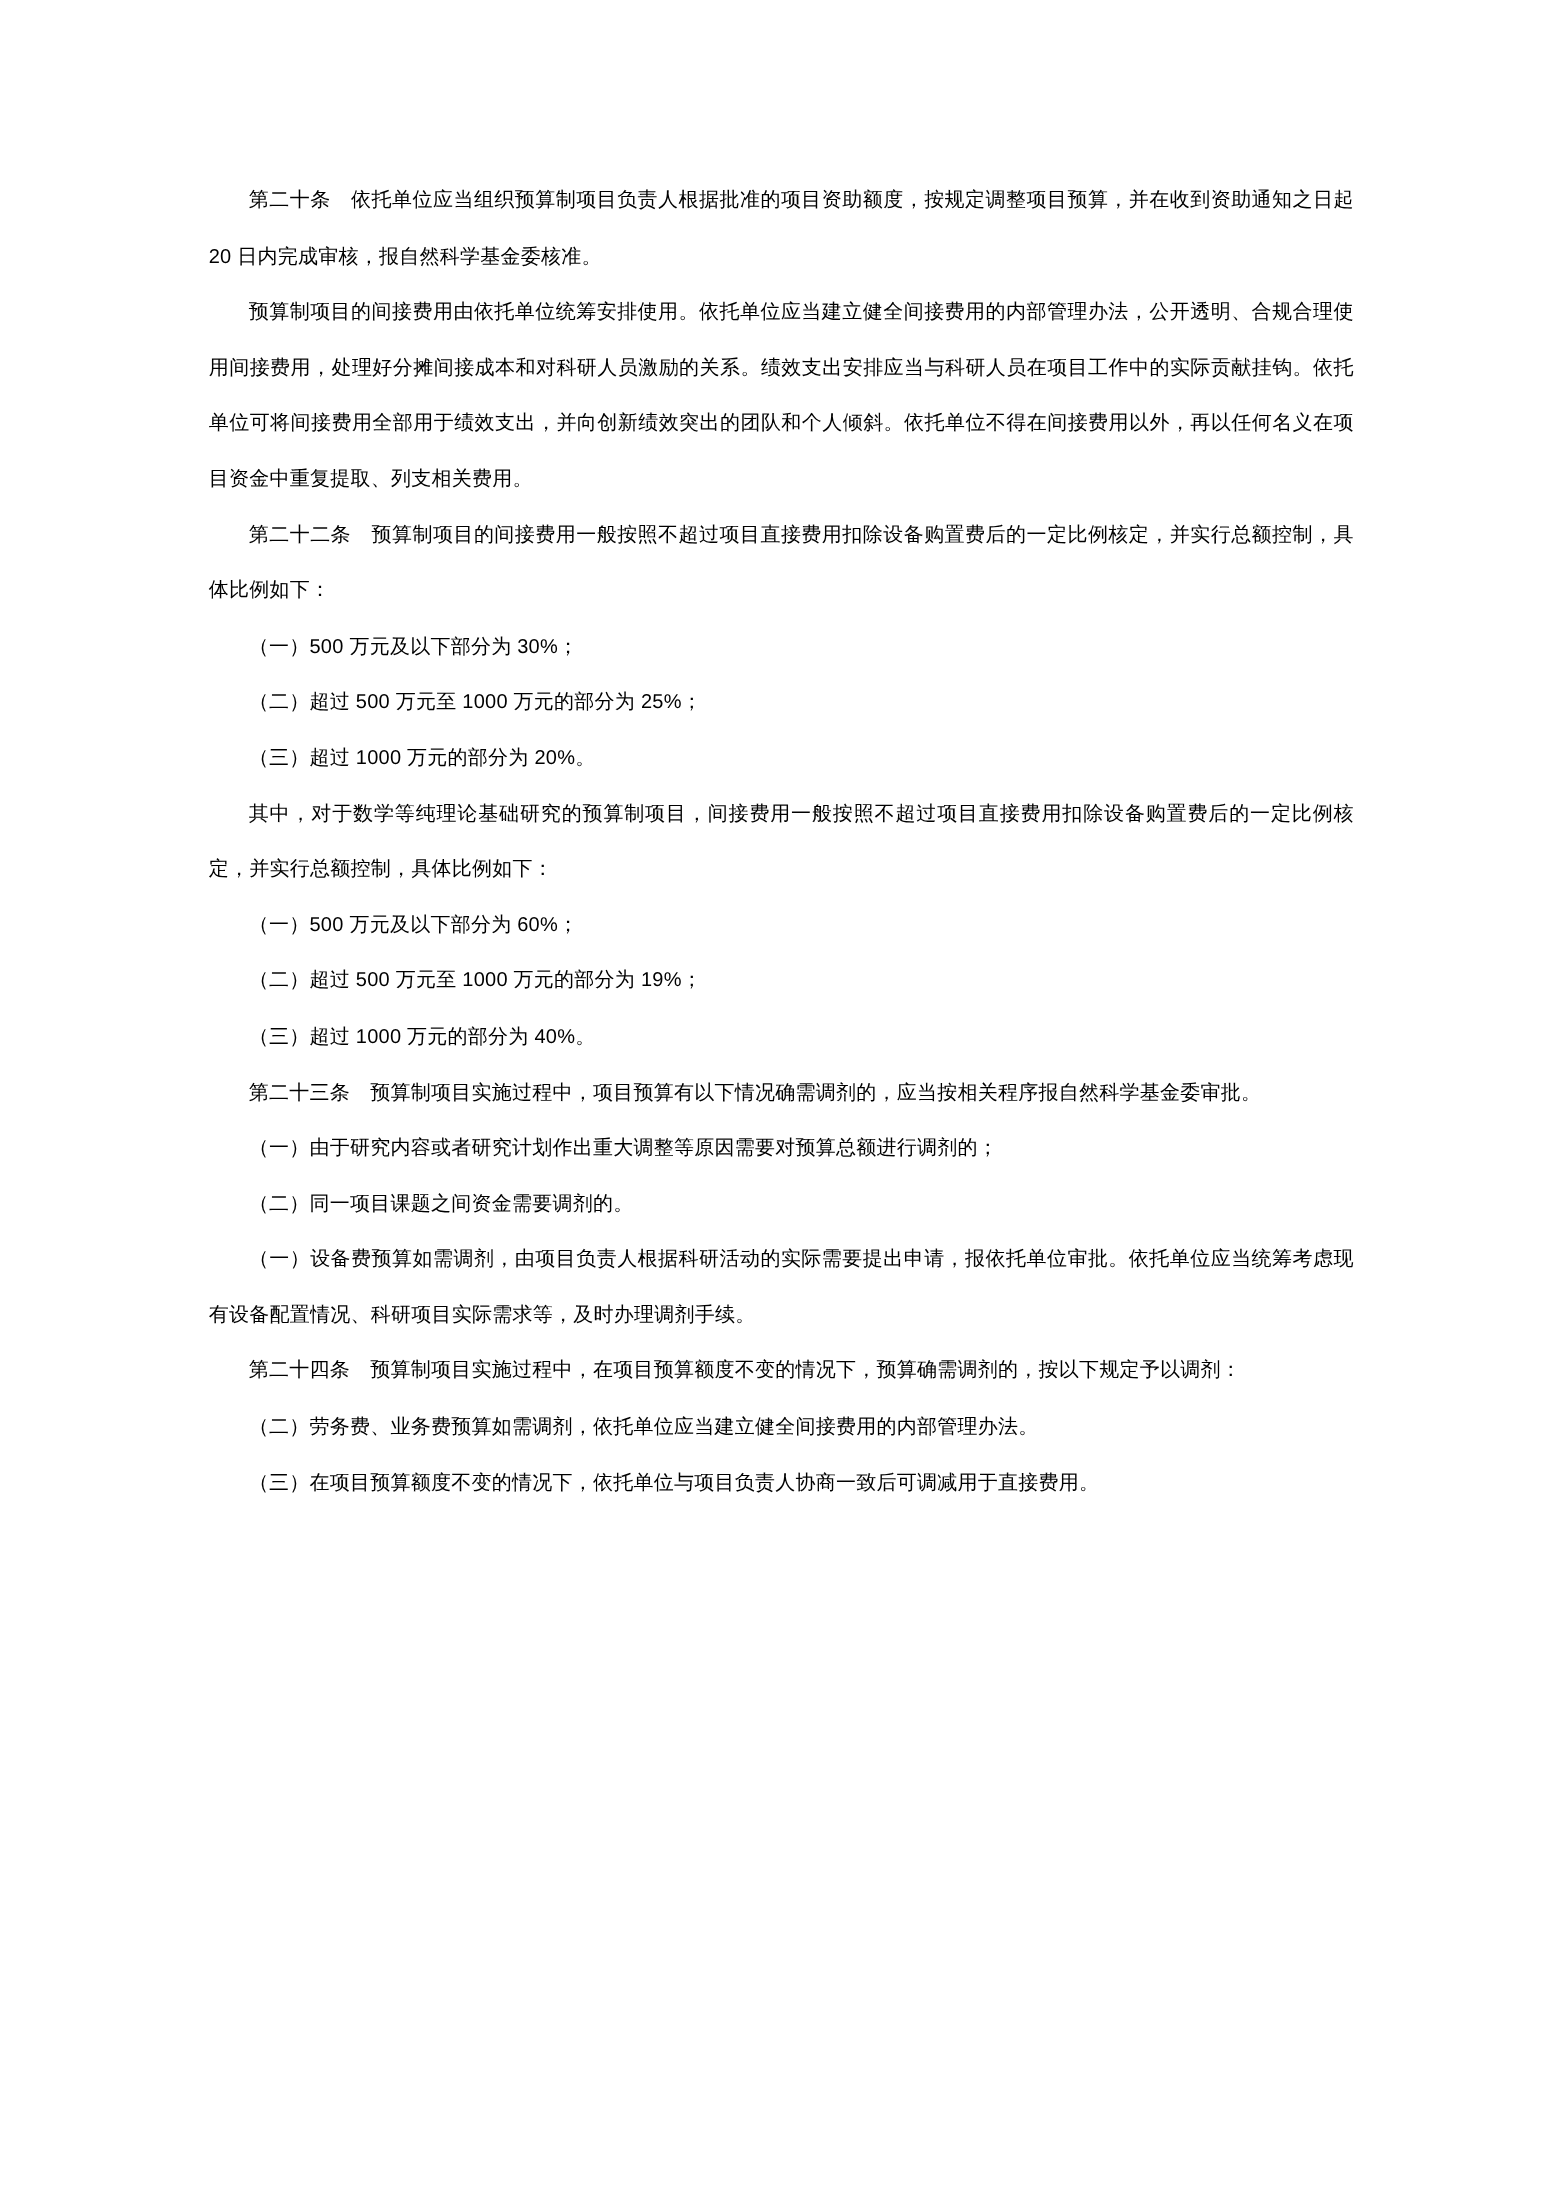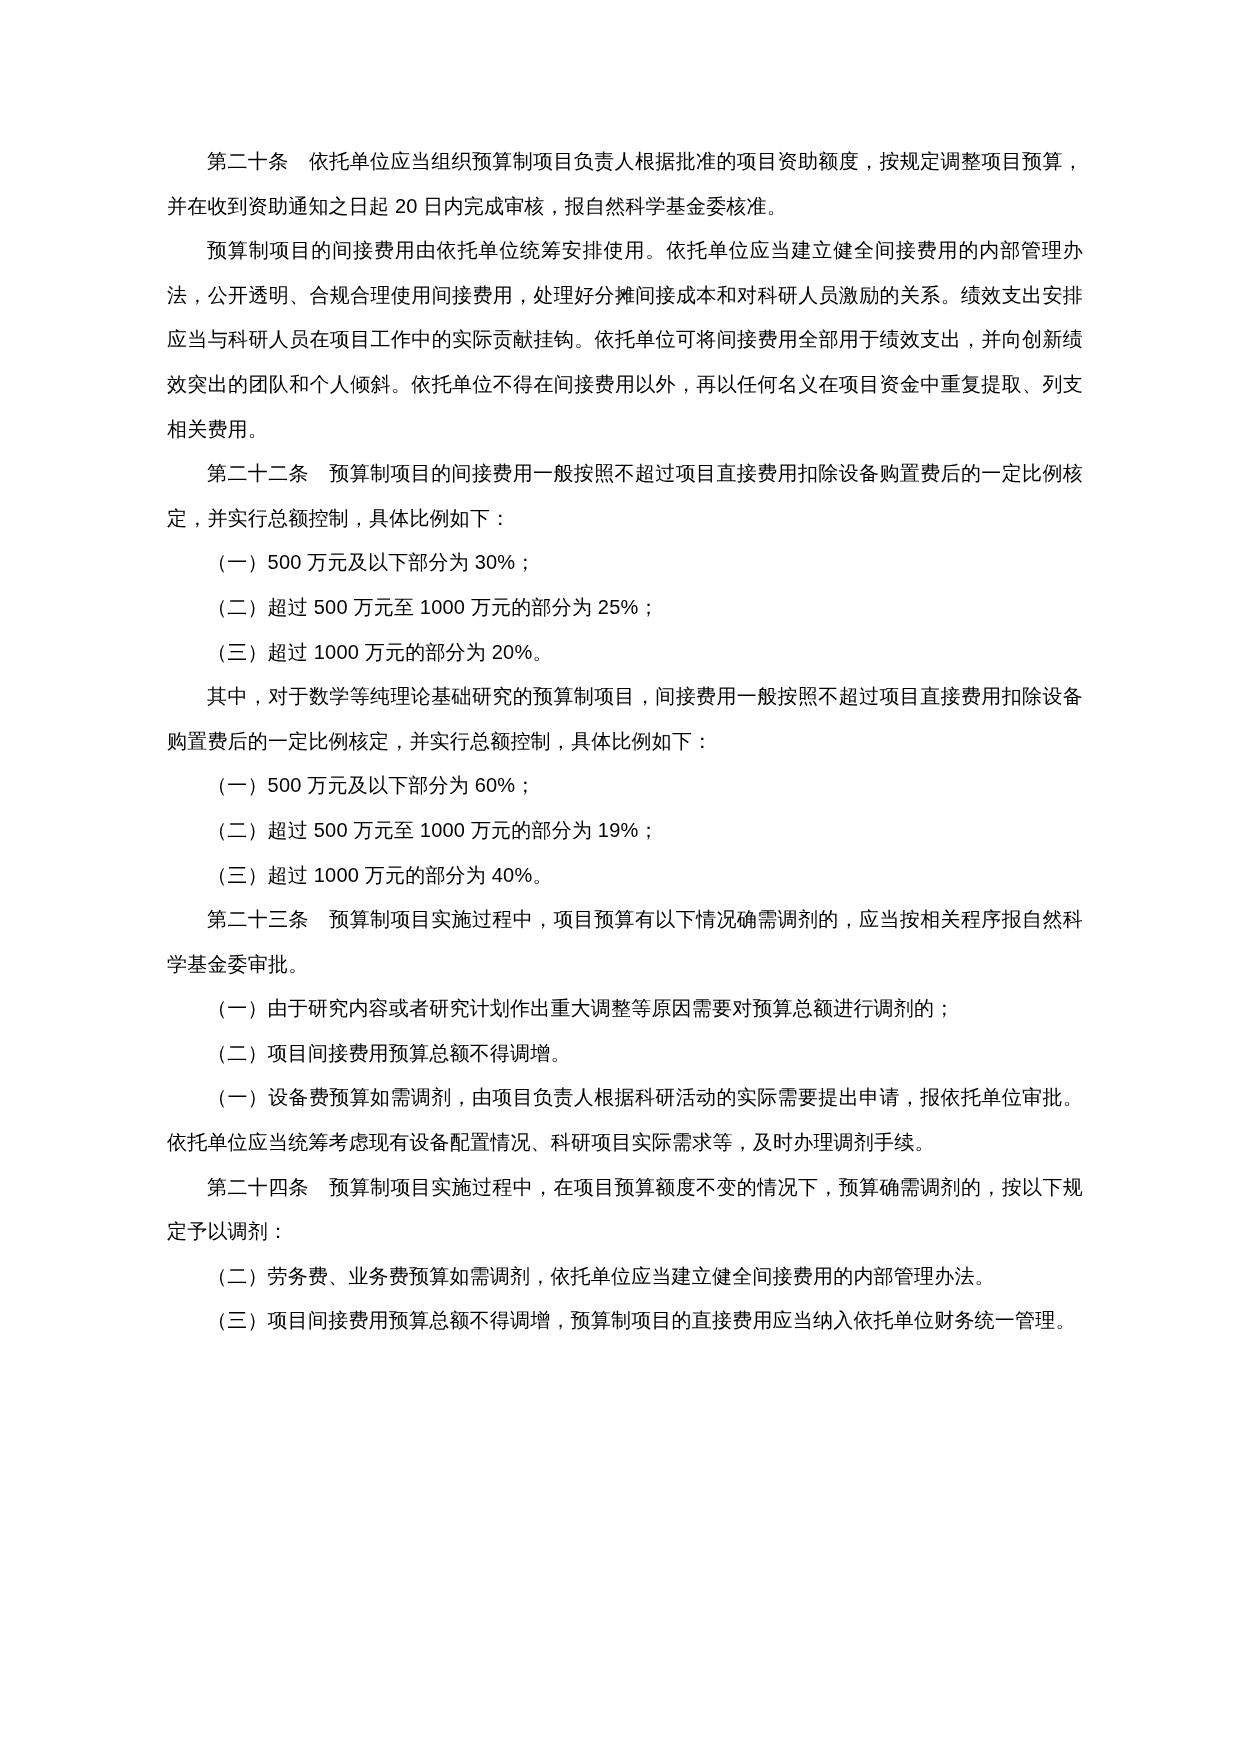--- a/index.html
+++ b/index.html
@@ -19,21 +19,21 @@
   }
   .content {
     position: absolute;
     left: 167px;
     top: 139px;
     width: 916px;
   }
   .para {
     margin: 0;
     padding: 0;
-    font-size: 20px;
+    font-size: 16px;
     line-height: 44.6px;
     color: #000000;
     text-align: justify;
     text-indent: 2em;
     font-weight: 400;
     letter-spacing: 0.2px;
     word-break: break-all;
     overflow-wrap: break-word;
   }
 </style>
@@ -47,19 +47,19 @@
     <p class="para">第二十二条　预算制项目的间接费用一般按照不超过项目直接费用扣除设备购置费后的一定比例核定，并实行总额控制，具体比例如下：</p>
     <p class="para">（一）500 万元及以下部分为 30%；</p>
     <p class="para">（二）超过 500 万元至 1000 万元的部分为 25%；</p>
     <p class="para">（三）超过 1000 万元的部分为 20%。</p>
     <p class="para">其中，对于数学等纯理论基础研究的预算制项目，间接费用一般按照不超过项目直接费用扣除设备购置费后的一定比例核定，并实行总额控制，具体比例如下：</p>
     <p class="para">（一）500 万元及以下部分为 60%；</p>
     <p class="para">（二）超过 500 万元至 1000 万元的部分为 19%；</p>
     <p class="para">（三）超过 1000 万元的部分为 40%。</p>
     <p class="para">第二十三条　预算制项目实施过程中，项目预算有以下情况确需调剂的，应当按相关程序报自然科学基金委审批。</p>
     <p class="para">（一）由于研究内容或者研究计划作出重大调整等原因需要对预算总额进行调剂的；</p>
-    <p class="para">（二）项目间接费用预算总额不得调增。</p>
+    <p class="para">（二）同一项目课题之间资金需要调剂的。</p>
     <p class="para">（一）设备费预算如需调剂，由项目负责人根据科研活动的实际需要提出申请，报依托单位审批。依托单位应当统筹考虑现有设备配置情况、科研项目实际需求等，及时办理调剂手续。</p>
     <p class="para">第二十四条　预算制项目实施过程中，在项目预算额度不变的情况下，预算确需调剂的，按以下规定予以调剂：</p>
     <p class="para">（二）劳务费、业务费预算如需调剂，依托单位应当建立健全间接费用的内部管理办法。</p>
-    <p class="para">（三）项目间接费用预算总额不得调增，预算制项目的直接费用应当纳入依托单位财务统一管理。</p>
+    <p class="para">（三）在项目预算额度不变的情况下，依托单位与项目负责人协商一致后可调减用于直接费用。</p>
   </div>
 </div>
 
 </body></html>

